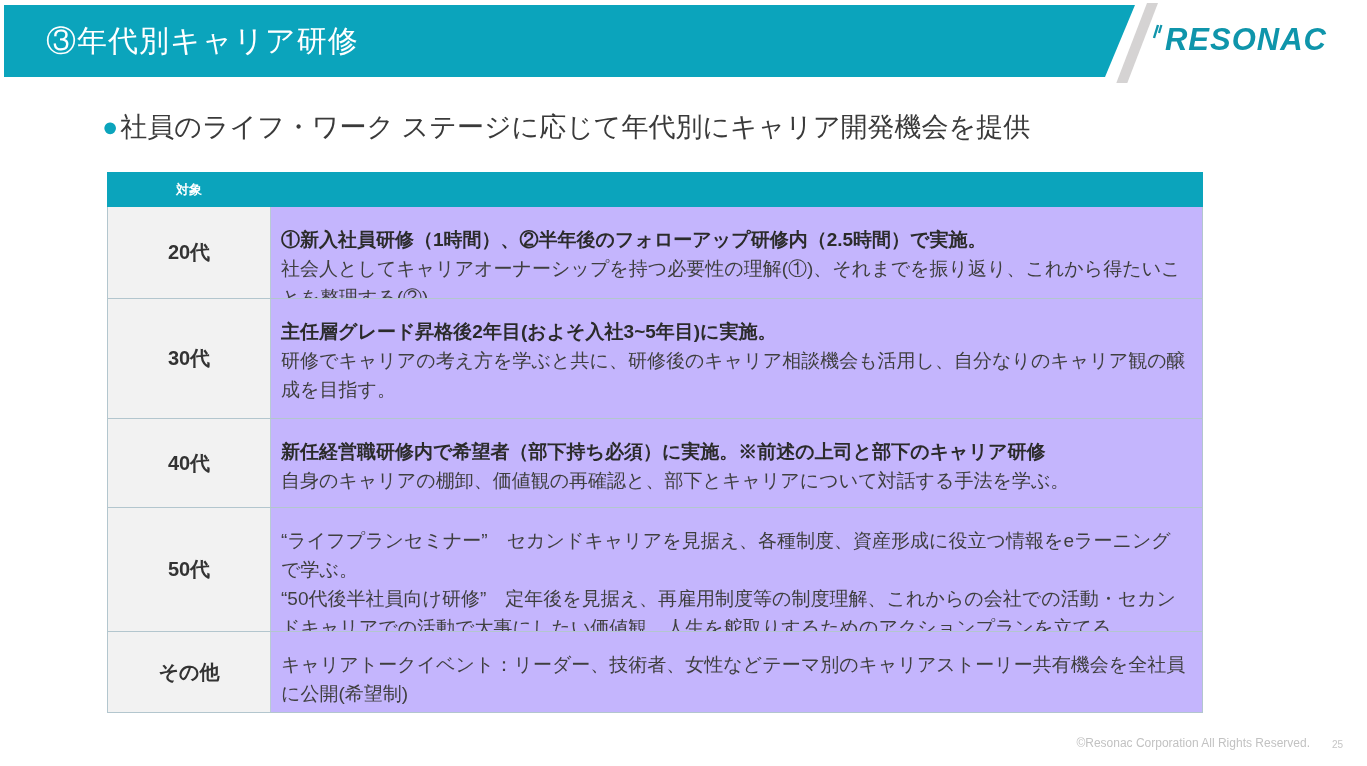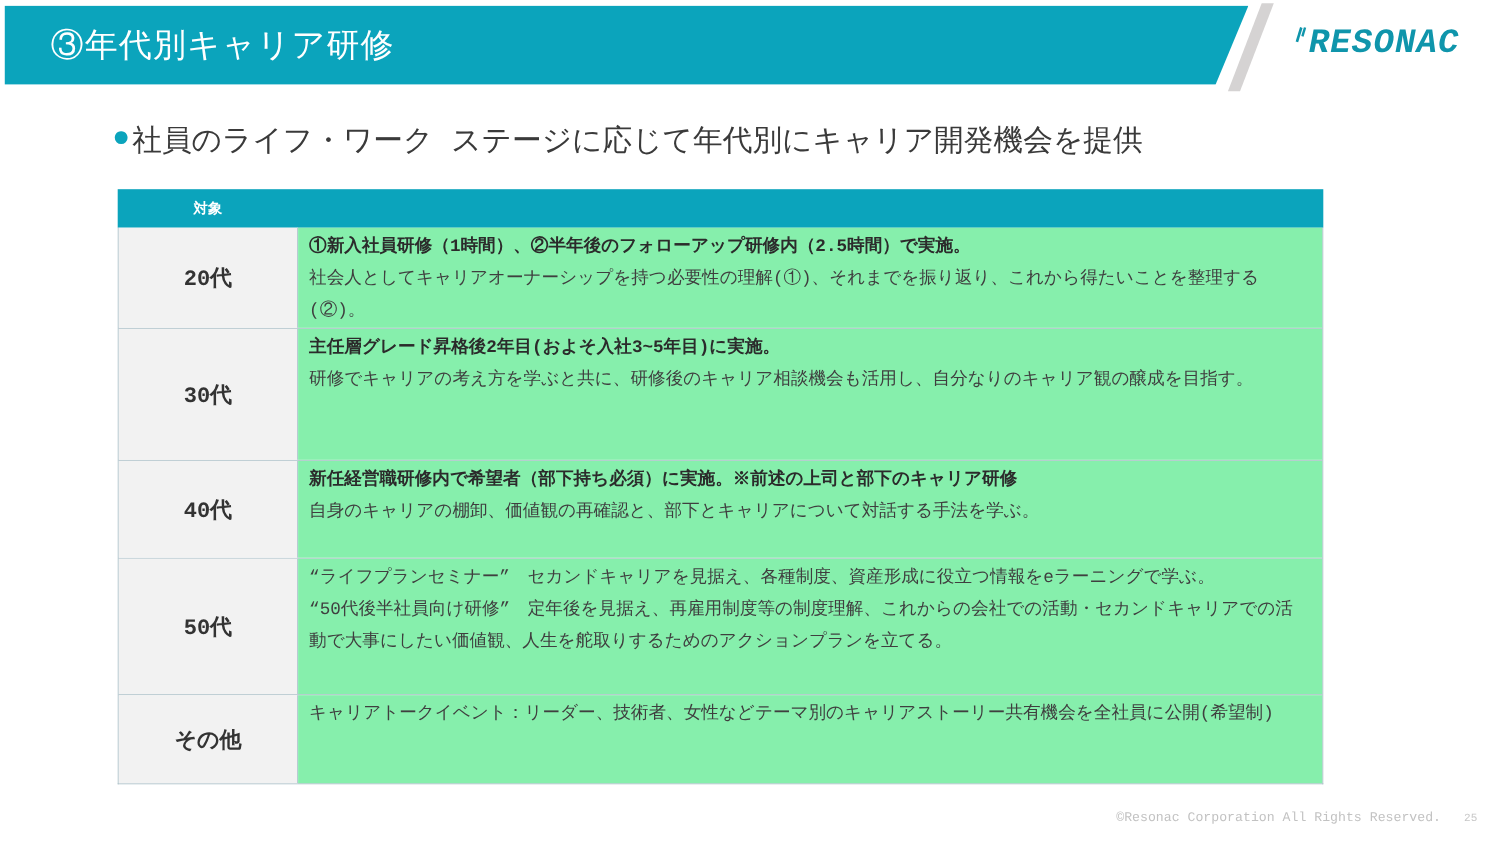--- a/index.html
+++ b/index.html
@@ -1,18 +1,18 @@
 <!DOCTYPE html>
 <html><head>
 <meta charset="utf-8">
 <style>
   html,body { margin:0; padding:0; background:#ffffff; }
   .slide {
     position:relative; width:1367px; height:766px; background:#ffffff;
-    font-family:Liberation Mono, monospace; overflow:hidden;
+    font-family:Liberation Sans, sans-serif; overflow:hidden;
   }
   
   .topbar {
     position:absolute; top:5px; left:4px; width:1131px; height:72px;
     background:#0BA4BC; display:flex; align-items:center;
     clip-path:polygon(0 0, 100% 0, calc(100% - 30px) 100%, 0 100%);
   }
   .topbar .title {
     margin:0; padding-left:42px; color:#ffffff; font-size:30px;
     font-weight:500; letter-spacing:1px; white-space:nowrap;
@@ -51,22 +51,22 @@
   .r1 { height:120px; }
   .r2 { height:89px; }
   .r3 { height:124px; }
   .r4 { height:81px; }
   .cell-age {
     width:163px; background:#F2F2F2; display:flex; align-items:center;
     justify-content:center; font-size:20px; font-weight:bold; color:#333333;
     border-right:1px solid #B9CBD3; box-sizing:border-box; flex:none;text-align:center;
   }
   .cell-content {
-    flex:1; background:#86efac; padding:3px 12px 0 10px;
-    font-size:16px; line-height:29px; color:#3F3F3F; box-sizing:border-box;
+    flex:1; background:#c4b5fd; padding:18px 12px 0 10px;
+    font-size:19px; line-height:29px; color:#3F3F3F; box-sizing:border-box;
     overflow:hidden;
   }
   .line-bold { font-weight:bold; color:#2b2b2b; }
   
   .copyright {
     position:absolute; top:736px; right:57px; font-size:12px; color:#C2C2C2;
   }
   .pagenum {
     position:absolute; top:739px; right:24px; font-size:10px; color:#C6C6C6;
   }

